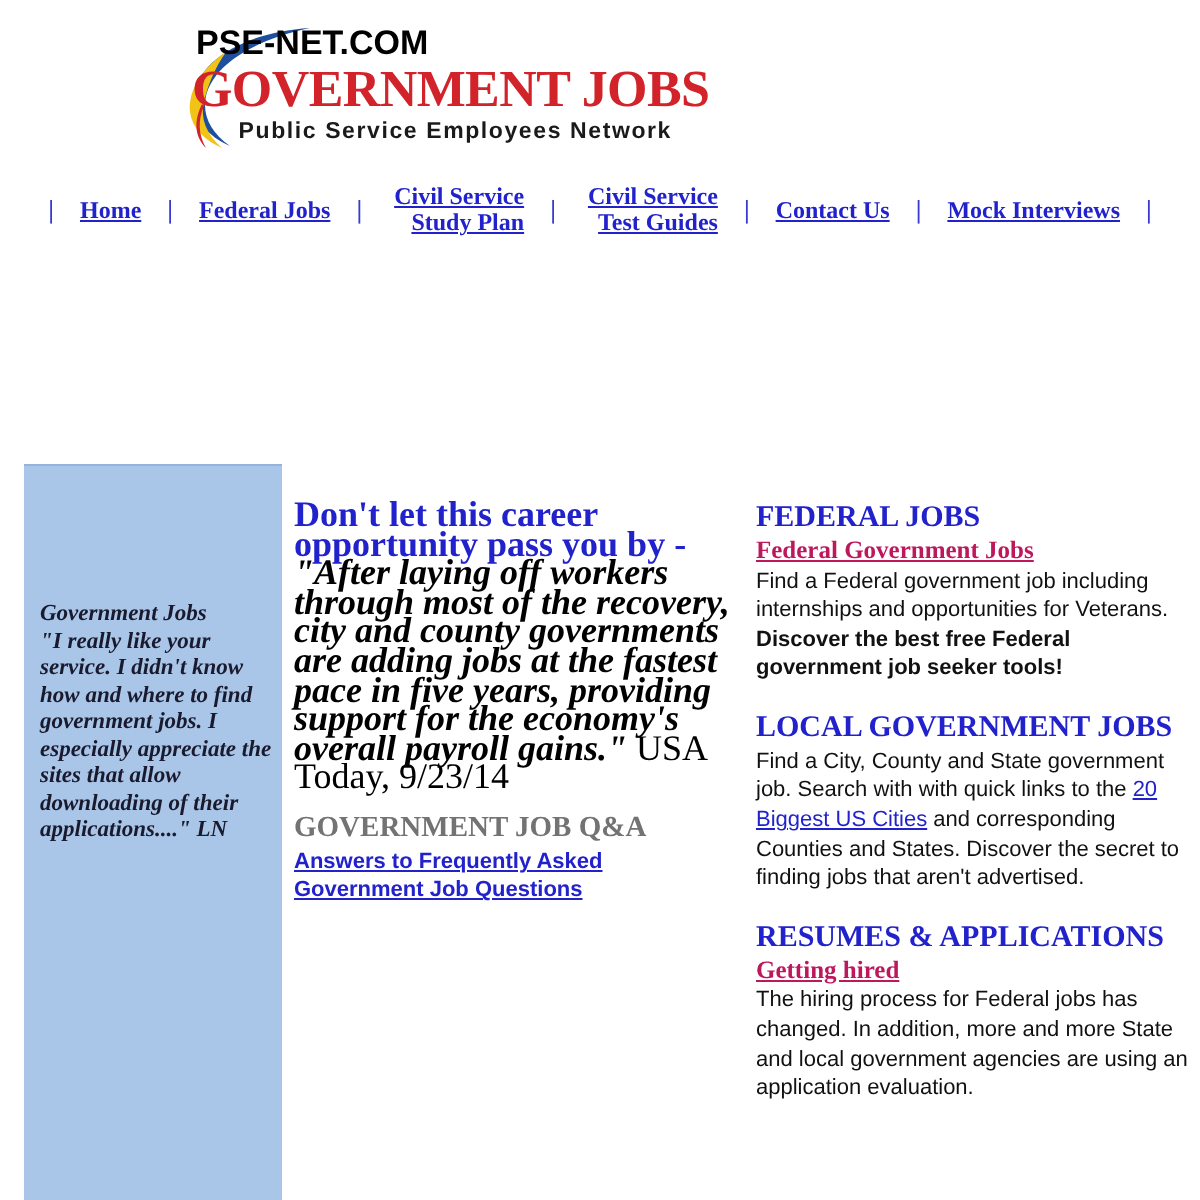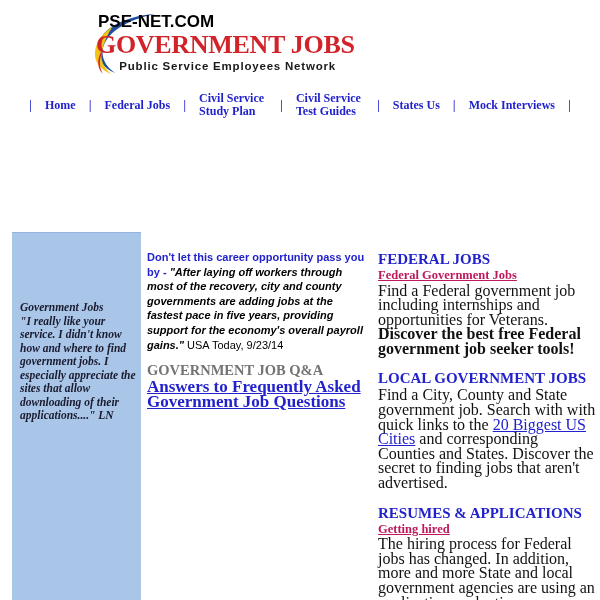--- a/index.html
+++ b/index.html
@@ -88,21 +88,22 @@
   }
   .nav-sep {
     color: #3a3ad0;
     font-weight: bold;
     padding: 0 6px;
     font-size: 13px;
   }
   .nav-item {
     color: #2222cc;
     font-weight: bold;
-    text-align: left;
+    text-decoration: underline;
+    text-align: right;
     line-height: 13px;
     cursor: pointer;
     padding: 0 7px;
     white-space: nowrap;
   }
   .nav-item.two-line {
     white-space: normal;
     width: 68px;
   }
 
@@ -146,22 +147,22 @@
   }
 
   
   .col-center {
     position: absolute;
     left: 147px;
     top: 18px;
     width: 222px;
   }
   .lead {
-    font-family: Liberation Sans, sans-serif;
-    font-size: 11px;
+    font-family: Liberation Serif, serif;
+    font-size: 18px;
     line-height: 14.6px;
     margin: 0 0 10px 0;
   }
   .lead-bold-blue {
     color: #2222cc;
     font-weight: bold;
   }
   .lead-quote {
     font-weight: bold;
     font-style: italic;
@@ -173,23 +174,23 @@
   .qa-head {
     font-family: "Liberation Serif", serif;
     font-weight: bold;
     font-size: 14.5px;
     color: #737373;
     line-height: 17px;
     margin: 0;
   }
   .qa-link {
     display: block;
-    font-family: Liberation Serif, serif;
-    font-weight: bold;
-    font-size: 17px;
+    font-family: Liberation Sans, sans-serif;
+    font-weight: bold;
+    font-size: 11px;
     color: #2222cc;
     text-decoration: underline;
     line-height: 14.5px;
     margin-top: 1px;
     cursor: pointer;
   }
   ul.qa-list {
     margin: 12px 0 0 0;
     padding-left: 30px;
     list-style-type: disc;
@@ -225,22 +226,22 @@
     display: block;
     font-family: "Liberation Serif", serif;
     font-weight: bold;
     font-size: 12.5px;
     color: #be185d;
     text-decoration: underline;
     line-height: 14.5px;
     cursor: pointer;
   }
   .sec-body {
-    font-family: Liberation Serif, serif;
-    font-size: 16px;
+    font-family: Liberation Sans, sans-serif;
+    font-size: 11px;
     line-height: 14.6px;
     color: #111111;
     margin: 1px 0 0 0;
   }
   .inline-strong {
     font-weight: bold;
   }
   .inline-link {
     color: #2222cc;
     text-decoration: underline;
@@ -268,21 +269,21 @@
 <div class="nav">
   <span class="nav-sep">|</span>
   <a class="nav-item">Home</a>
   <span class="nav-sep">|</span>
   <a class="nav-item">Federal Jobs</a>
   <span class="nav-sep">|</span>
   <a class="nav-item two-line">Civil Service Study Plan</a>
   <span class="nav-sep">|</span>
   <a class="nav-item two-line">Civil Service Test Guides</a>
   <span class="nav-sep">|</span>
-  <a class="nav-item">States Us</a>
+  <a class="nav-item">Contact Us</a>
   <span class="nav-sep">|</span>
   <a class="nav-item">Mock Interviews</a>
   <span class="nav-sep">|</span>
 </div>
 
 <div class="content">
 
   <div class="sidebar">
     <div class="testimonial">
       <span class="testimonial-title">Government Jobs</span>

